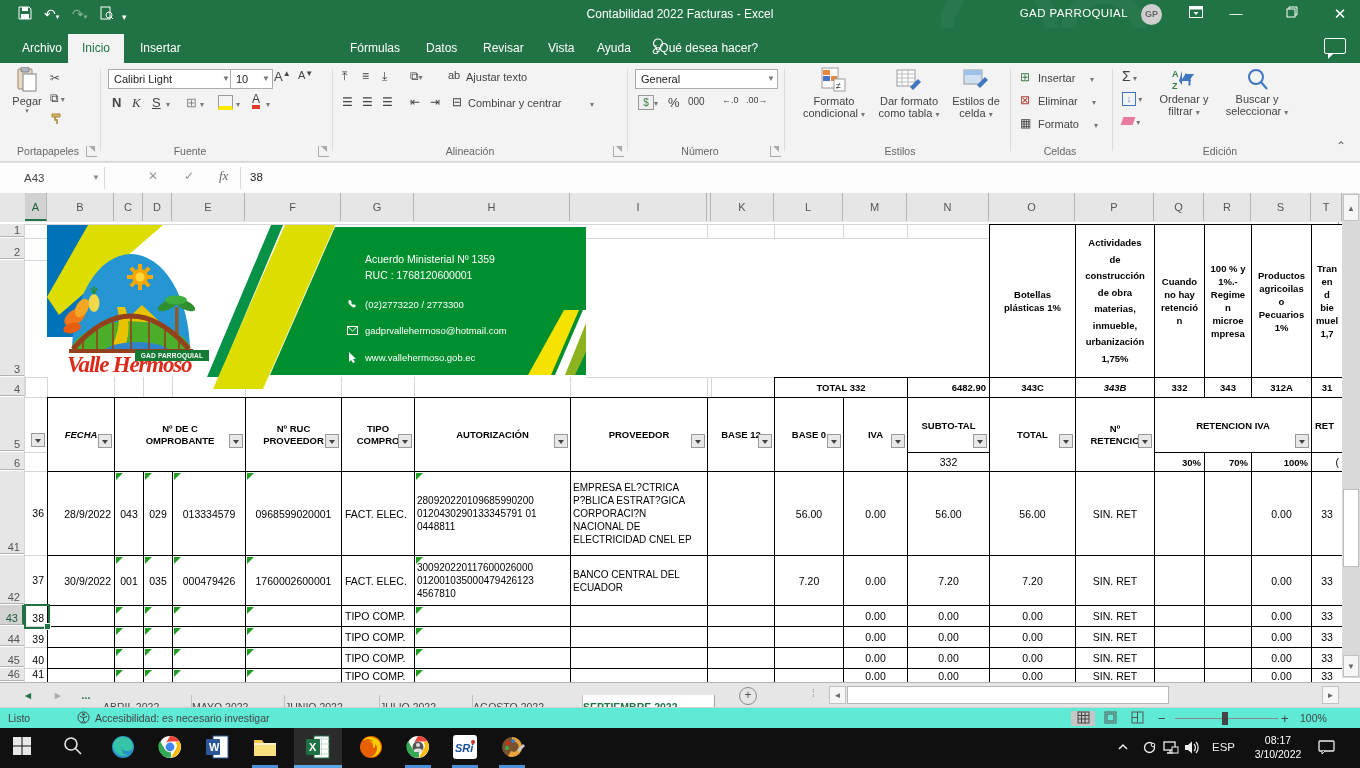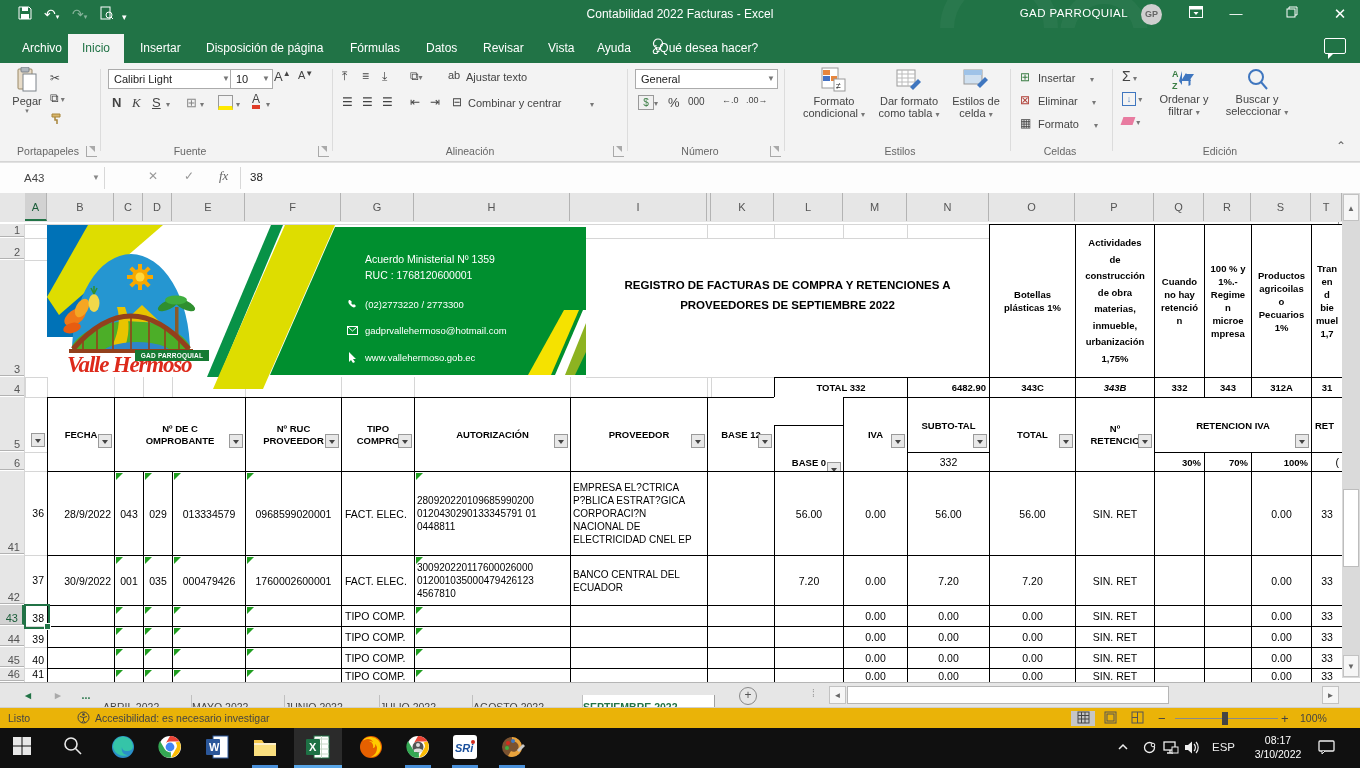--- a/index.html
+++ b/index.html
@@ -78,21 +78,21 @@
   #vthumb{position:absolute;left:1px;top:296px;width:16px;height:78px;background:#fff;border:1px solid #bdbdbd;box-sizing:border-box}
   
   #tabbar{left:0;top:682px;width:1360px;height:25px;background:#e6e6e6;border-top:1px solid #b5b5b5;font-size:10.5px;color:#444}
   .tnav{position:absolute;top:0;height:25px;line-height:25px;text-align:center}
   .stab{position:absolute;top:12px;height:24px;line-height:24px;text-align:left;border-right:1px solid #c0c0c0;box-sizing:border-box}
   .stab.active{background:#fff;color:#217346;font-weight:bold;border-bottom:2px solid #217346;border-right:1px solid #a0a0a0;height:25px}
   #plusbtn{position:absolute;left:739px;top:4px;width:16px;height:16px;border:1px solid #888;border-radius:50%;color:#555;text-align:center;line-height:15px;font-size:12px}
   #hsb{position:absolute;left:829px;top:3px;width:510px;height:18px}
   #hthumb{position:absolute;left:18px;top:0;width:322px;height:18px;background:#fff;border:1px solid #b5b5b5;box-sizing:border-box}
   
-  #statusbar{left:0;top:707px;width:1360px;height:21px;background:#eab308;border-top:1px solid #d0d0d0;font-size:10.5px;color:#444}
+  #statusbar{left:0;top:707px;width:1360px;height:21px;background:#5eead4;border-top:1px solid #d0d0d0;font-size:10.5px;color:#444}
   .vwic{position:absolute;top:3px;width:24px;height:15px;text-align:center}
   #zoomtrack{position:absolute;left:1175px;top:10px;width:103px;height:1px;background:#8a8a8a}
   #zoomthumb{position:absolute;left:1222px;top:4px;width:6px;height:13px;background:#444}
   
   #taskbar{left:0;top:728px;width:1360px;height:40px;background:#101010}
   .tbic{position:absolute;top:6px;width:26px;height:26px}
   .tbul{position:absolute;top:37px;height:3px;background:#4a90d9}
   .trayic{position:absolute;color:#eee;font-size:12px}
   #clock{position:absolute;right:46px;top:5px;width:72px;text-align:center;color:#fff;font-size:10.5px;line-height:14px}
   
@@ -140,21 +140,20 @@
           <path d="M3 3V1h8v8h-2" fill="none" stroke="#fff"></path>
         </svg>
     </span>
     <span class="winbtn" style="right:0px;font-size:15px">✕</span>
   </div>
 
   <div id="ribbontabs" class="abs">
     <div class="rtab file" style="left:8px">Archivo</div>
     <div class="rtab active" style="left:68px">Inicio</div>
     <div class="rtab" style="left:126px">Insertar</div>
-    <div class="rtab" style="left:192px">Disposición de página</div>
     <div class="rtab" style="left:336px">Fórmulas</div>
     <div class="rtab" style="left:412px">Datos</div>
     <div class="rtab" style="left:469px">Revisar</div>
     <div class="rtab" style="left:534px">Vista</div>
     <div class="rtab" style="left:583px">Ayuda</div>
     <span style="position:absolute;left:652px;top:10px"><svg width="12" height="15" viewBox="0 0 12 15">
           <circle cx="6" cy="5.5" r="4.5" fill="none" stroke="#fff" stroke-width="1.2"></circle>
           <path d="M4.5 10v2h3v-2M4.5 13.5h3" stroke="#fff" fill="none"></path>
         </svg></span>
     <span id="ribbon-search">¿Qué desea hacer?</span>
@@ -442,24 +441,20 @@
             <rect x="0.5" y="0.5" width="10" height="8" fill="none" stroke="#fff"></rect>
             <path d="M0.5 0.5L5.5 5l5-4.5" fill="none" stroke="#fff"></path>
           </svg></span>
       <div class="contact" style="left:318px;top:100px;font-size:9.5px">gadprvallehermoso@hotmail.com</div>
       <span class="cico" style="left:301px;top:127px"><svg width="9" height="11" viewBox="0 0 9 11">
             <path d="M1 0l7 7-3 0 2 3-2 1-2-3-2 2z" fill="#fff"></path>
           </svg></span>
       <div class="contact" style="left:318px;top:127px;font-size:9.5px">www.vallehermoso.gob.ec</div>
     </div>
 
-    <div id="sheet-title" class="abs" style="top:53px">
-      <div>REGISTRO DE FACTURAS DE COMPRA Y RETENCIONES A</div>
-      <div>PROVEEDORES DE SEPTIEMBRE 2022</div>
-    </div>
 
     <div id="cells">
         <div class="cell b hdr ctr" style="left: 989px; top: 2px; width: 86px; height: 153px;">
           <div class="lines">Botellas<br>plásticas 1%</div>
         </div>
         <div class="cell b hdr ctr lh15" style="left: 1075px; top: 2px; width: 79px; height: 153px;">
           <div class="lines">Actividades<br>de<br>construcción<br>de obra<br>materias,<br>inmueble,<br>urbanización<br>1,75%</div>
         </div>
         <div class="cell b hdr ctr" style="left: 1154px; top: 2px; width: 50px; height: 153px;">
           <div class="lines">Cuando<br>no hay<br>retenció<br>n</div>
@@ -494,21 +489,21 @@
         <div class="cell b hdr ctr mid" style="left: 1251px; top: 155px; width: 60px; height: 20px;">
           <span style="align-self: center;">312A</span>
         </div>
         <div class="cell b hdr ctr mid" style="left: 1311px; top: 155px; width: 31px; height: 20px;">
           <span style="align-self: center;">31</span>
         </div>
         <div class="cell nob" style="left: 25px; top: 175px; width: 22px; height: 74px;">
           <span class="fbtn" style="right: 2px; top: 36px;"></span>
         </div>
         <div class="cell b hdr ctr h55" style="left: 47px; top: 175px; width: 67px; height: 74px;">
-          <span style="align-self: auto;">FECHA</span>
+          <span style="align-self: auto; font-style: italic;">FECHA</span>
           <span class="fbtn" style="right: 2px; top: 36px;"></span>
         </div>
         <div class="cell b hdr ctr h55" style="left: 114px; top: 175px; width: 131px; height: 74px;">
           <div class="lines">Nº DE C<br>OMPROBANTE</div>
           <span class="fbtn" style="right: 2px; top: 36px;"></span>
         </div>
         <div class="cell b hdr ctr h55" style="left: 245px; top: 175px; width: 96px; height: 74px;">
           <div class="lines">Nº RUC<br>PROVEEDOR</div>
           <span class="fbtn" style="right: 2px; top: 36px;"></span>
         </div>
@@ -521,21 +516,21 @@
           <span class="fbtn" style="right: 2px; top: 36px;"></span>
         </div>
         <div class="cell b hdr ctr h55" style="left: 570px; top: 175px; width: 137px; height: 74px;">
           <span style="align-self: auto;">PROVEEDOR</span>
           <span class="fbtn" style="right: 2px; top: 36px;"></span>
         </div>
         <div class="cell b hdr ctr h55" style="left: 707px; top: 175px; width: 67px; height: 74px;">
           <span style="align-self: auto;">BASE 12</span>
           <span class="fbtn" style="right: 2px; top: 36px;"></span>
         </div>
-        <div class="cell b hdr ctr h55" style="left: 774px; top: 175px; width: 69px; height: 74px; margin-top: 28px;">
+        <div class="cell b hdr ctr h55" style="left: 774px; top: 175px; width: 69px; height: 74px;">
           <span style="align-self: auto;">BASE 0</span>
           <span class="fbtn" style="right: 2px; top: 36px;"></span>
         </div>
         <div class="cell b hdr ctr h55" style="left: 843px; top: 175px; width: 64px; height: 74px;">
           <span style="align-self: auto;">IVA</span>
           <span class="fbtn" style="right: 2px; top: 36px;"></span>
         </div>
         <div class="cell b hdr ctr h55" style="left: 989px; top: 175px; width: 86px; height: 74px;">
           <span style="align-self: auto;">TOTAL</span>
           <span class="fbtn" style="right: 2px; top: 36px;"></span>

